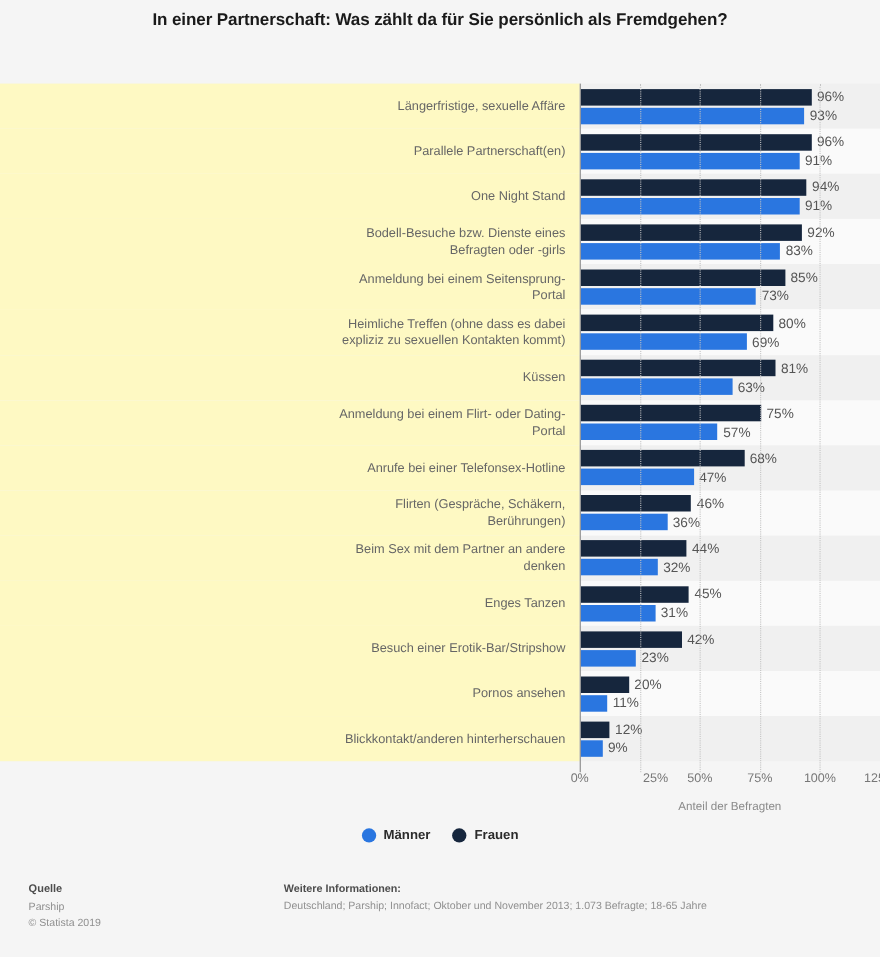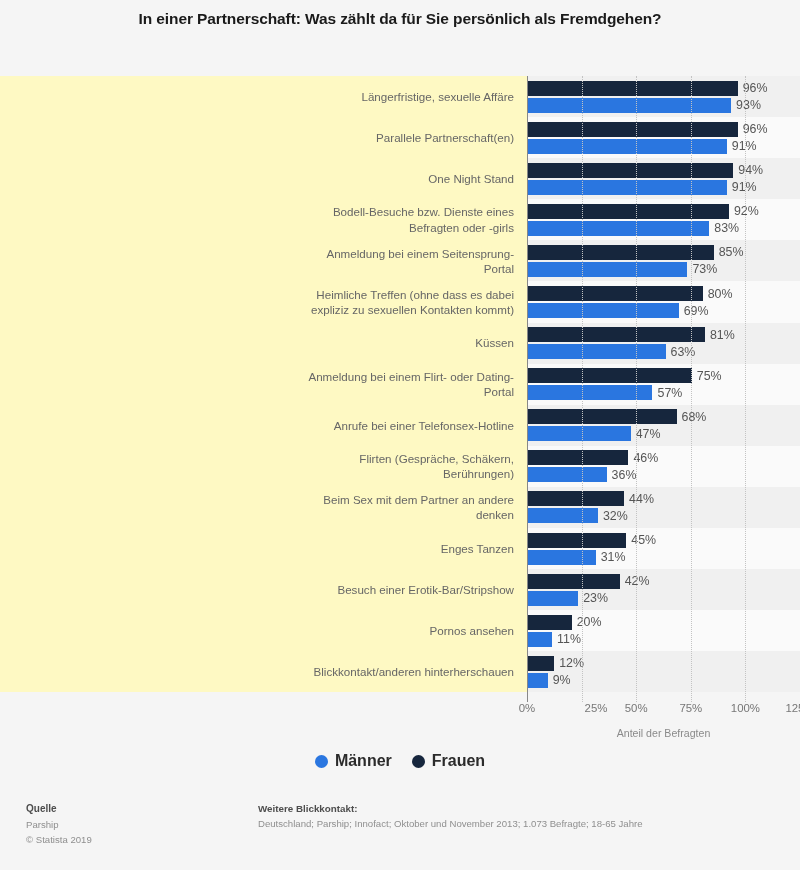--- a/index.html
+++ b/index.html
@@ -164,21 +164,21 @@
     width: 800px;
     display: flex;
     justify-content: center;
     align-items: center;
     gap: 20px;
   }
   .legend-item {
     display: flex;
     align-items: center;
     gap: 7px;
-    font-size: 16px;
+    font-size: 12px;
     font-weight: bold;
     color: #2b2b2b;
   }
   .dot {
     width: 13px;
     height: 13px;
     border-radius: 50%;
     display: inline-block;
   }
   .dot.maenner { background: #2a76e0; }
@@ -541,15 +541,15 @@
   </div>
 </div>
 
 <div class="footer-source">
   <div class="hd">Quelle</div>
   <div>Parship</div>
   <div>© Statista 2019</div>
 </div>
 
 <div class="footer-info">
-  <div class="hd">Weitere Blickkontakt:</div>
+  <div class="hd">Weitere Informationen:</div>
   <div>Deutschland; Parship; Innofact; Oktober und November 2013; 1.073 Befragte; 18-65 Jahre</div>
 </div>
 
 </body></html>

